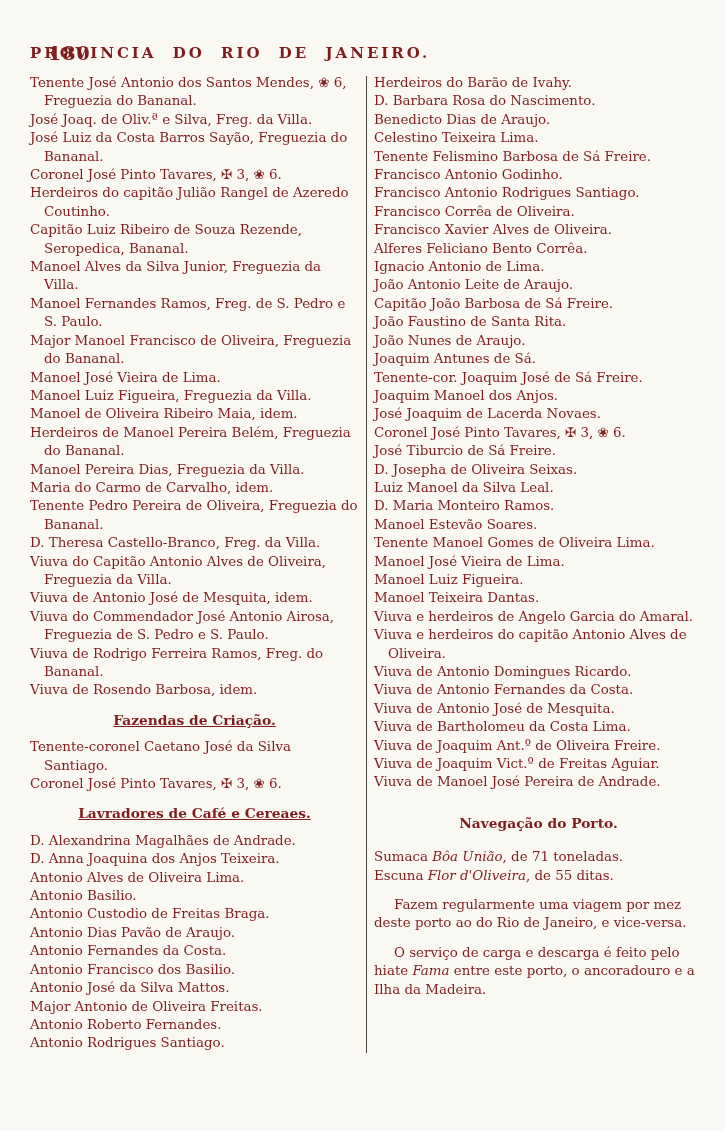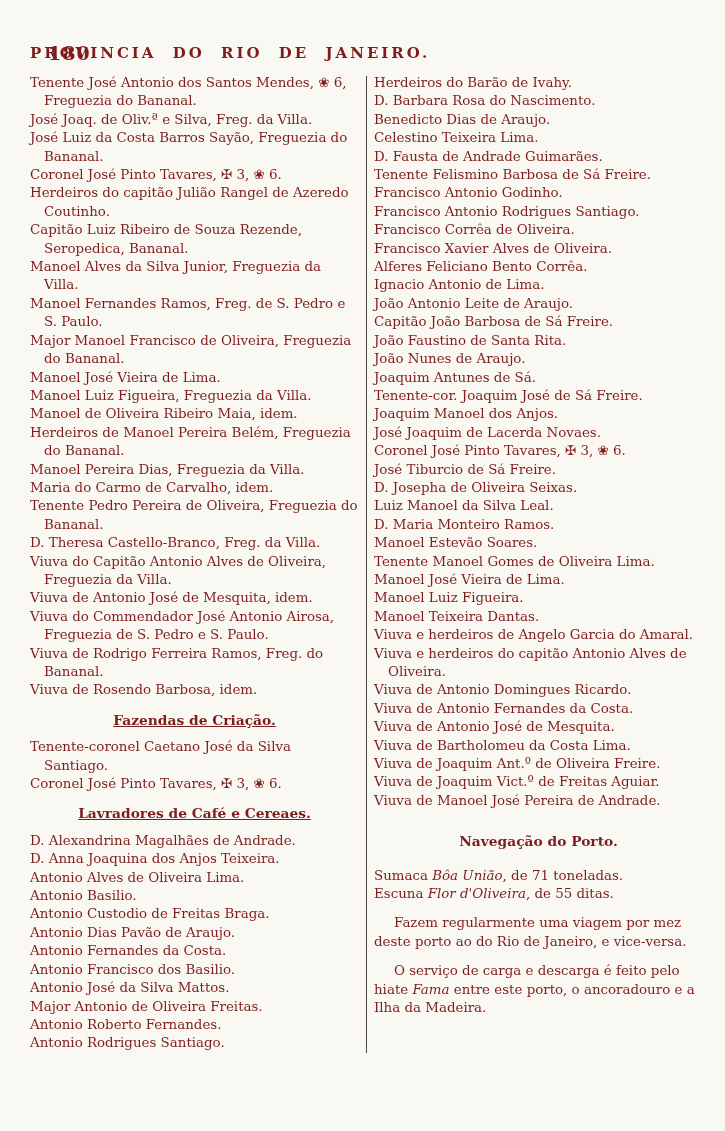--- a/index.html
+++ b/index.html
@@ -139,21 +139,20 @@
         <p class="block block-entry">Major Antonio de Oliveira Freitas.</p>
         <p class="block block-entry">Antonio Roberto Fernandes.</p>
         <p class="block block-entry">Antonio Rodrigues Santiago.</p>
       </div>
     <div class="column-divider"></div>
     <div class="col col-right">
         <p class="block block-entry">Herdeiros do Barão de Ivahy.</p>
         <p class="block block-entry">D. Barbara Rosa do Nascimento.</p>
         <p class="block block-entry">Benedicto Dias de Araujo.</p>
         <p class="block block-entry">Celestino Teixeira Lima.</p>
-        <p class="block block-entry">D. Fausta de Andrade Guimarães.</p>
         <p class="block block-entry">Tenente Felismino Barbosa de Sá Freire.</p>
         <p class="block block-entry">Francisco Antonio Godinho.</p>
         <p class="block block-entry">Francisco Antonio Rodrigues Santiago.</p>
         <p class="block block-entry">Francisco Corrêa de Oliveira.</p>
         <p class="block block-entry">Francisco Xavier Alves de Oliveira.</p>
         <p class="block block-entry">Alferes Feliciano Bento Corrêa.</p>
         <p class="block block-entry">Ignacio Antonio de Lima.</p>
         <p class="block block-entry">João Antonio Leite de Araujo.</p>
         <p class="block block-entry">Capitão João Barbosa de Sá Freire.</p>
         <p class="block block-entry">João Faustino de Santa Rita.</p>

